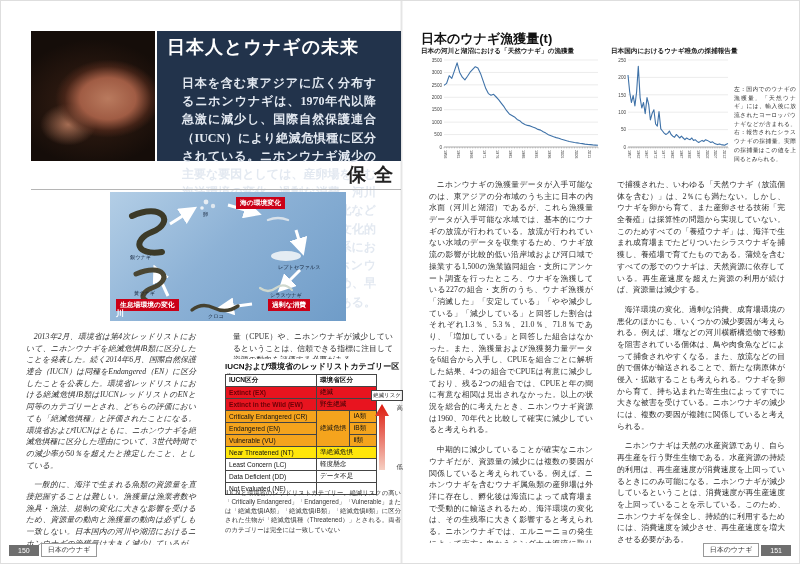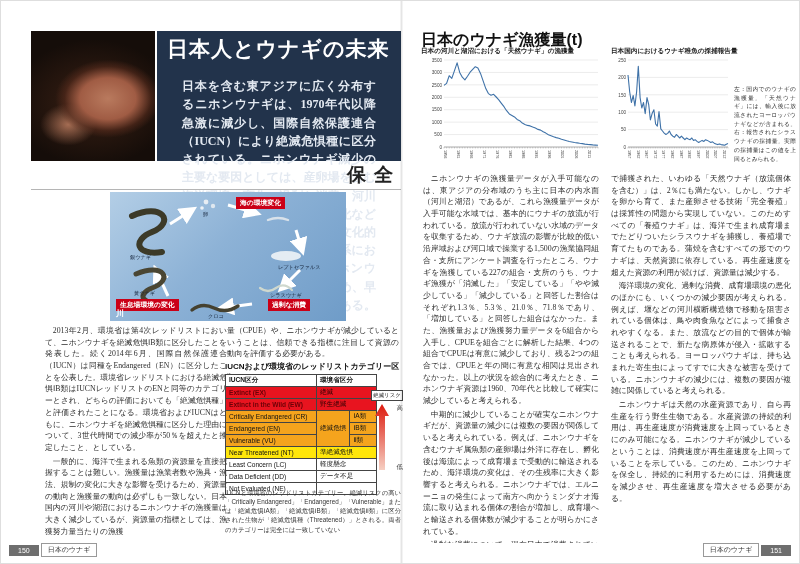--- a/index.html
+++ b/index.html
@@ -10,41 +10,41 @@
   .gutter{left:399px;top:0;width:3px;height:564px;
           background:linear-gradient(90deg,rgba(0,0,0,0.02),rgba(0,0,0,0.10),rgba(0,0,0,0.02));}
   
   .photo{left:30px;top:30px;width:124px;height:130px;background:
     radial-gradient(ellipse 62px 46px at 62% 52%, #b97a5e 0%, #a05c44 45%, rgba(90,45,30,0.55) 70%, rgba(20,10,8,0) 85%),
     radial-gradient(ellipse 40px 30px at 30% 72%, rgba(196,130,100,0.8), rgba(0,0,0,0) 70%),
     radial-gradient(ellipse 90px 70px at 50% 55%, #3a2014 0%, rgba(26,13,8,0) 90%),
     #150d09;}
   
   .titlebox{left:156px;top:30px;width:244px;height:130px;background:#22334b;color:#fff;box-sizing:border-box;padding:7px 10px 6px;}
-  .titlebox h1{margin:0 0 16px 0;font-size:21px;font-weight:bold;letter-spacing:1px;line-height:1.1;}
+  .titlebox h1{margin:0 0 16px 0;font-size:18px;font-weight:bold;letter-spacing:1px;line-height:1.1;}
   .titlebox p{margin:15px;font-size:12px;line-height:1.52;text-align:justify;color:#e3e9f1;font-weight:bold;}
   
   .section-head{left:30px;top:161px;width:370px;text-align:right;font-size:19px;font-weight:bold;color:#222;letter-spacing:8px;}
   .section-rule{left:30px;top:188px;width:370px;border-top:1px solid #b5b5b5;height:0;}
   
   .diagram{left:109px;top:191px;width:236px;height:129px;overflow:hidden;
            background:linear-gradient(135deg,#b3cee6 0%,#8db2d6 45%,#6f9cc8 100%);}
   .diagram svg{position:absolute;left:0;top:0;}
   .d-circle{position:absolute;left:66px;top:36px;width:58px;height:58px;border-radius:50%;
             background:rgba(255,255,255,0.94);display:flex;align-items:center;justify-content:center;
             text-align:center;font-size:7.6px;line-height:1.3;color:#5b7590;font-weight:bold;}
   .d-red{position:absolute;background:#cb0017;color:#fff;font-size:6.8px;font-weight:bold;
          padding:1px 4px;font-family:"Liberation Sans",sans-serif;white-space:nowrap;}
   .d-stage{position:absolute;font-size:5.2px;color:#15243a;font-family:"Liberation Sans",sans-serif;white-space:nowrap;}
   .d-river{position:absolute;left:6px;bottom:2px;color:#fff;font-size:8px;font-weight:bold;}
   
   .bodycol{font-size:7.8px;line-height:1.5;text-align:justify;color:#2d2d2d;overflow:hidden;}
-  .bodycol p{margin:2px;text-indent:1em;}
+  .bodycol p{margin:8px;text-indent:1em;}
   .bodycol p.cont{text-indent:0;}
-  .lp-col1{left:42px;top:322px;width:186px;height:222px;}
+  .lp-col1{left:17px;top:322px;width:186px;height:222px;font-style:italic;}
   .lp-col2top{left:224px;top:322px;width:176px;height:36px;}
   
   .tbl-title{left:224px;top:360px;width:176px;font-size:8px;font-weight:bold;color:#111;font-family:"Liberation Sans",sans-serif;}
   .iucn-table{position:absolute;left:224px;top:373px;border-collapse:collapse;font-size:6.6px;
               font-family:"Liberation Sans",sans-serif;color:#111;}
   .iucn-table th,.iucn-table td{border:1px solid #444;padding:1px 3px;height:9px;white-space:nowrap;}
   .iucn-table th{font-weight:bold;text-align:left;background:#fff;}
   .c-iucn{width:84px;}
   .c-moe{width:34px;}
   .c-sub{width:20px;}
@@ -53,21 +53,21 @@
   .r-orange{background:#f5a41d;}
   .r-yellow{background:#ffe60a;}
   .risk-panel{left:370px;top:389px;width:32px;height:82px;font-family:"Liberation Sans",sans-serif;}
   .risk-label{border:1px solid #444;font-size:5.4px;padding:1px 1px;text-align:center;background:#fff;color:#111;}
   .risk-hi,.risk-lo{position:absolute;right:0;font-size:6.4px;color:#333;}
   .risk-hi{top:14px;}
   .risk-lo{bottom:0;}
   .tbl-caption{left:224px;top:487px;width:176px;font-size:6.3px;line-height:1.45;color:#333;
                text-align:justify;font-family:"Liberation Sans",sans-serif;}
   
-  .charts-title{left:420px;top:29px;font-size:16px;font-weight:bold;color:#111;font-family:"Liberation Sans",sans-serif;}
+  .charts-title{left:420px;top:29px;font-size:13px;font-weight:bold;color:#111;font-family:"Liberation Sans",sans-serif;}
   .chart-sub{font-size:6.6px;font-weight:bold;color:#222;font-family:"Liberation Sans",sans-serif;white-space:nowrap;}
   .sub-a{left:420px;top:46px;}
   .sub-b{left:610px;top:46px;}
   .chart-a{left:420px;top:55px;}
   .chart-b{left:610px;top:55px;}
   .chart-caption{left:733px;top:84px;width:62px;font-size:5.8px;line-height:1.5;color:#333;
                  text-align:justify;font-family:"Liberation Sans",sans-serif;}
   .rp-col1{left:420px;top:170px;width:180px;height:372px;}
   .rp-col2{left:608px;top:170px;width:184px;height:372px;}
   
@@ -396,21 +396,21 @@
     </svg>
   <div class="abs chart-caption">左：国内でのウナギの漁獲量。「天然ウナギ」には、輸入後に放流されたヨーロッパウナギなどが含まれる。右：報告されたシラスウナギの採捕量。実際の採捕量はこの値を上回るとみられる。</div>
 
   <div class="abs bodycol rp-col1">
     <p>ニホンウナギの漁獲量データが入手可能なのは、東アジアの分布域のうち主に日本の内水面（河川と湖沼）であるが、これら漁獲量データが入手可能な水域では、基本的にウナギの放流が行われている。放流が行われていない水域のデータを収集するため、ウナギ放流の影響が比較的低い沿岸域および河口域で操業する1,500の漁業協同組合・支所にアンケート調査を行ったところ、ウナギを漁獲している227の組合・支所のうち、ウナギ漁獲が「消滅した」「安定している」「やや減少している」「減少している」と回答した割合はそれぞれ1.3％、5.3％、21.0％、71.8％であり、「増加している」と回答した組合はなかった。また、漁獲量および漁獲努力量データを6組合から入手し、CPUEを組合ごとに解析した結果、4つの組合でCPUEは有意に減少しており、残る2つの組合では、CPUEと年の間に有意な相関は見出されなかった。以上の状況を総合的に考えたとき、ニホンウナギ資源は1960、70年代と比較して確実に減少していると考えられる。</p>
     <p>中期的に減少していることが確実なニホンウナギだが、資源量の減少には複数の要因が関係していると考えられている。例えば、ニホンウナギを含むウナギ属魚類の産卵場は外洋に存在し、孵化後は海流によって成育場まで受動的に輸送されるため、海洋環境の変化は、その生残率に大きく影響すると考えられる。ニホンウナギでは、エルニーニョの発生によって南方へ向かうミンダナオ海流に取り込まれる個体の割合が増加し、成育場へと輸送される個体数が減少することが明らかにされている。</p>
     <p>過剰な消費について、現在日本で消費されているウナギのほとんどは養殖された個体であり、河川や湖沼、沿岸域</p>
   </div>
   <div class="abs bodycol rp-col2">
     <p class="cont">で捕獲された、いわゆる「天然ウナギ（放流個体を含む）」は、2％にも満たない。しかし、ウナギを卵から育て、また産卵させる技術「完全養殖」は採算性の問題から実現していない。このためすべての「養殖ウナギ」は、海洋で生まれ成育場までたどりついたシラスウナギを捕獲し、養殖場で育てたものである。蒲焼を含むすべての形でのウナギは、天然資源に依存している。再生産速度を超えた資源の利用が続けば、資源量は減少する。</p>
-    <p>海洋環境の変化、過剰な消費、成育場環境の悪化のほかにも、いくつかの減少要因が考えられる。例えば、堰などの河川横断構造物で移動を阻害されている個体は、鳥や肉食魚などによって捕食されやすくなる。また、放流などの目的で個体が輸送されることで、新たな病原体が侵入・拡散することも考えられる。ヨーロッパウナギは、持ち込まれた寄生虫によってすでに大きな被害を受けている。ニホンウナギの減少には、複数の要因が複雑に関係していると考えられる。</p>
+    <p>海洋環境の変化、過剰な消費、成育場環境の悪化のほかにも、いくつかの減少要因が考えられる。例えば、堰などの河川横断構造物で移動を阻害されている個体は、鳥や肉食魚などによって捕食されやすくなる。また、放流などの目的で個体が輸送されることで、新たな病原体が侵入・拡散することも考えられる。ウナギを卵から育て、持ち込まれた寄生虫によってすでに大きな被害を受けている。ニホンウナギの減少には、複数の要因が複雑に関係していると考えられる。</p>
     <p>ニホンウナギは天然の水産資源であり、自ら再生産を行う野生生物である。水産資源の持続的利用は、再生産速度が消費速度を上回っているときにのみ可能になる。ニホンウナギが減少しているということは、消費速度が再生産速度を上回っていることを示している。このため、ニホンウナギを保全し、持続的に利用するためには、消費速度を減少させ、再生産速度を増大させる必要がある。</p>
   </div>
 
   <div class="abs footer f-right">
     <span class="runlabel">日本のウナギ</span>
     <span class="pagenum">151</span>
   </div>
 
 </div>
 

